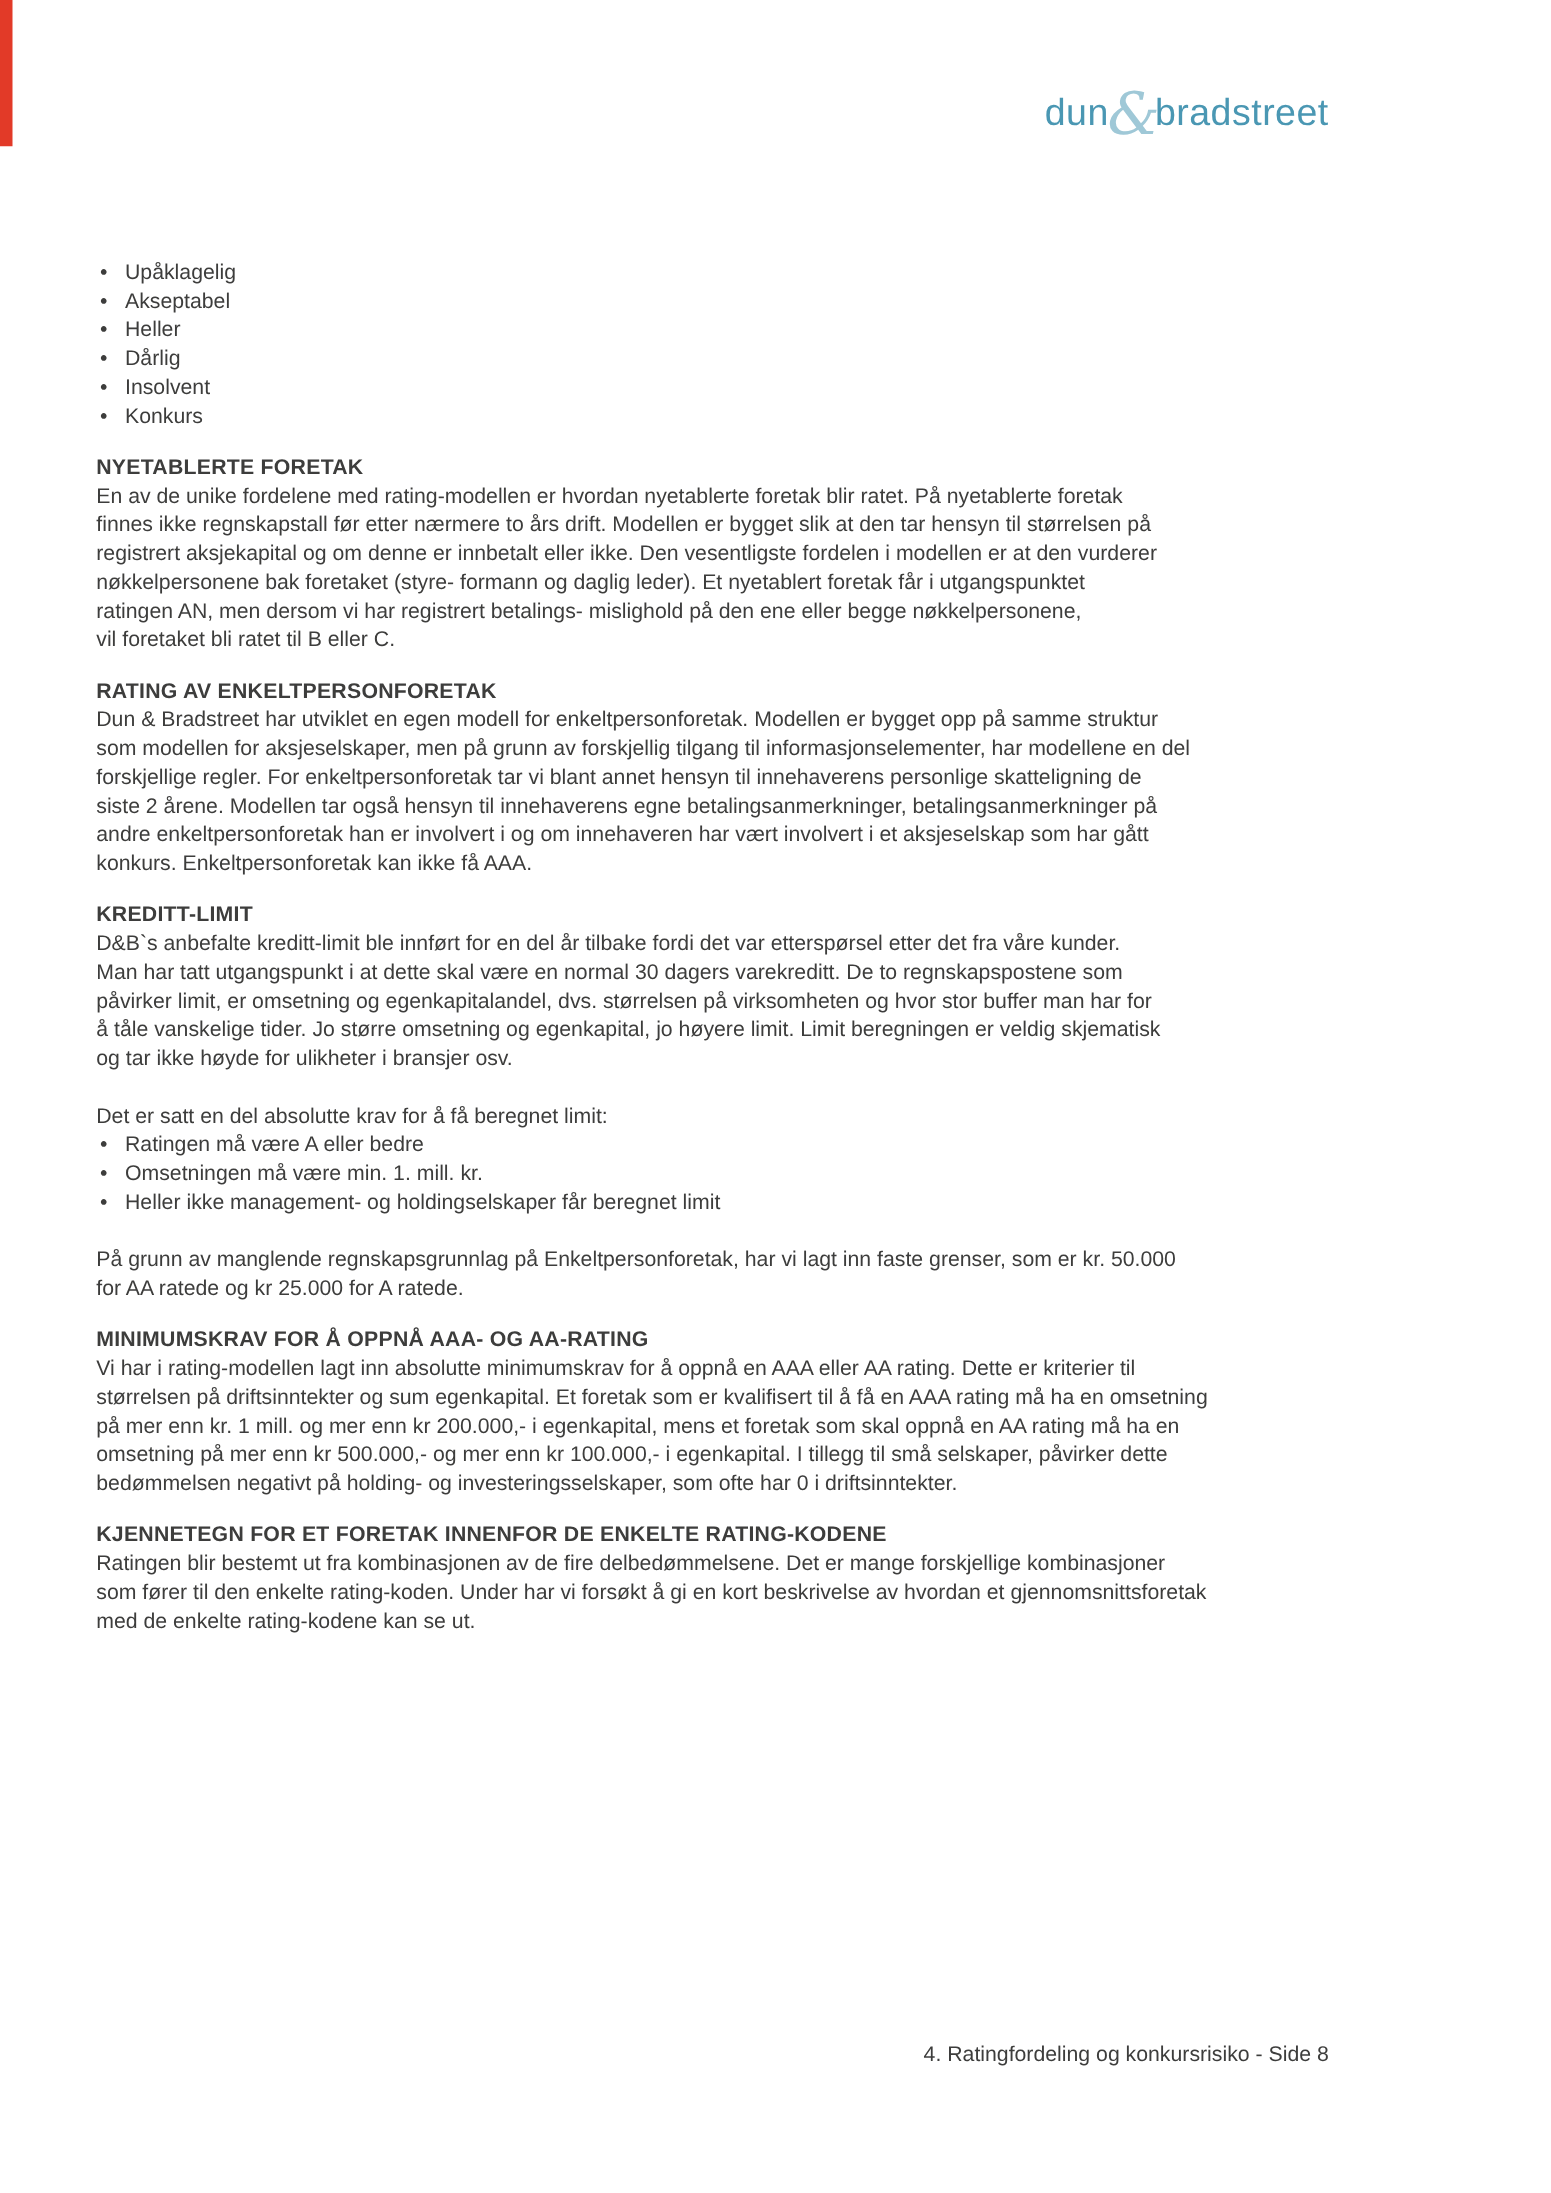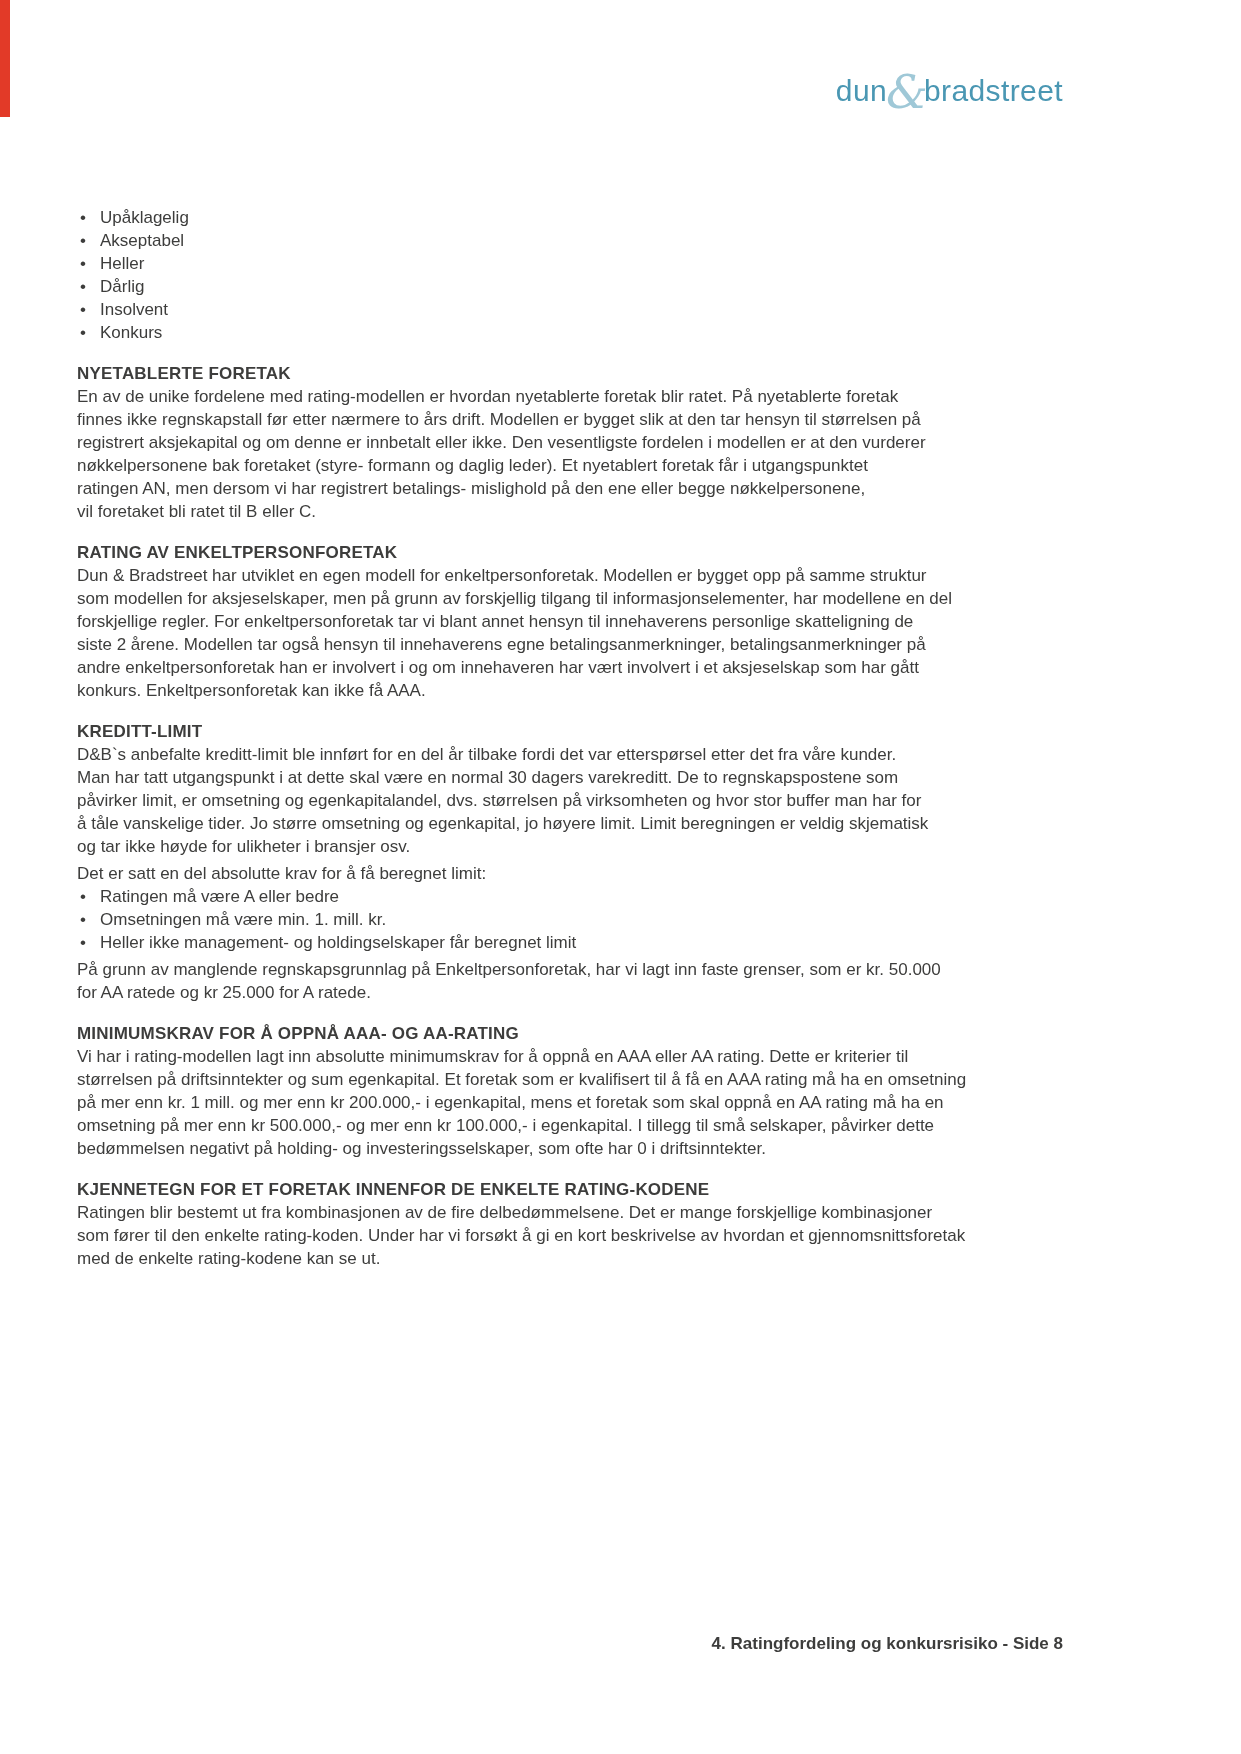--- a/index.html
+++ b/index.html
@@ -47,21 +47,21 @@
   }
   .content {
     position: absolute;
     top: 206px;
     left: 77px;
     right: 178px;
     font-size: 17px;
     line-height: 23px;
   }
   .lead, .para { margin: 0; white-space: pre-line; }
-  .spaced { margin-top: 4px; }
+  .spaced { margin-top: 23px; }
   h2 {
     font-size: 17px;
     line-height: 23px;
     font-weight: bold;
     margin: 18px 0 0 0;
     letter-spacing: 0.2px;
   }
   ul.bullets {
     margin: 0;
     padding: 0;
@@ -78,21 +78,20 @@
     left: 3px;
     top: 0;
   }
   .footer {
     position: absolute;
     top: 1632px;
     right: 178px;
     font-size: 17px;
     line-height: 23px;
     text-align: right;
-    font-weight: bold;
   }
 </style>
 </head>
 <body>
 
 <div class="page">
 
   <div class="accent-stripe"></div>
 
   <header class="logo">

